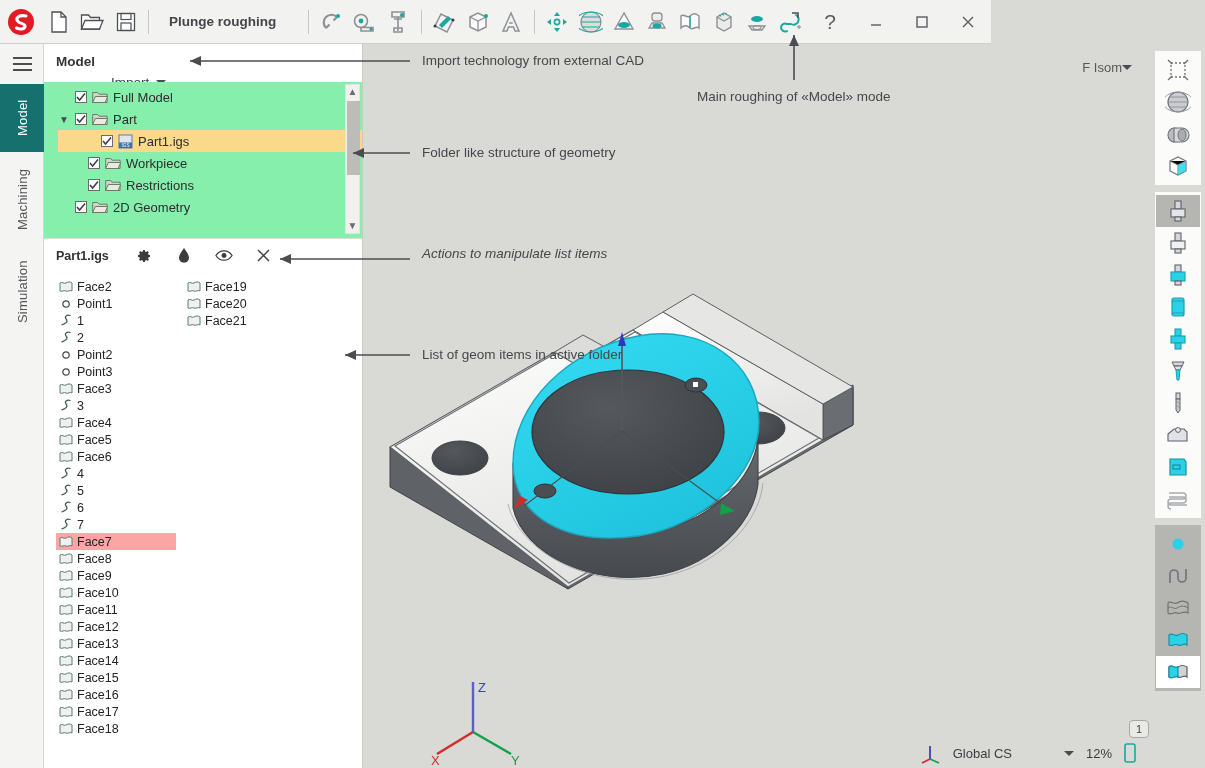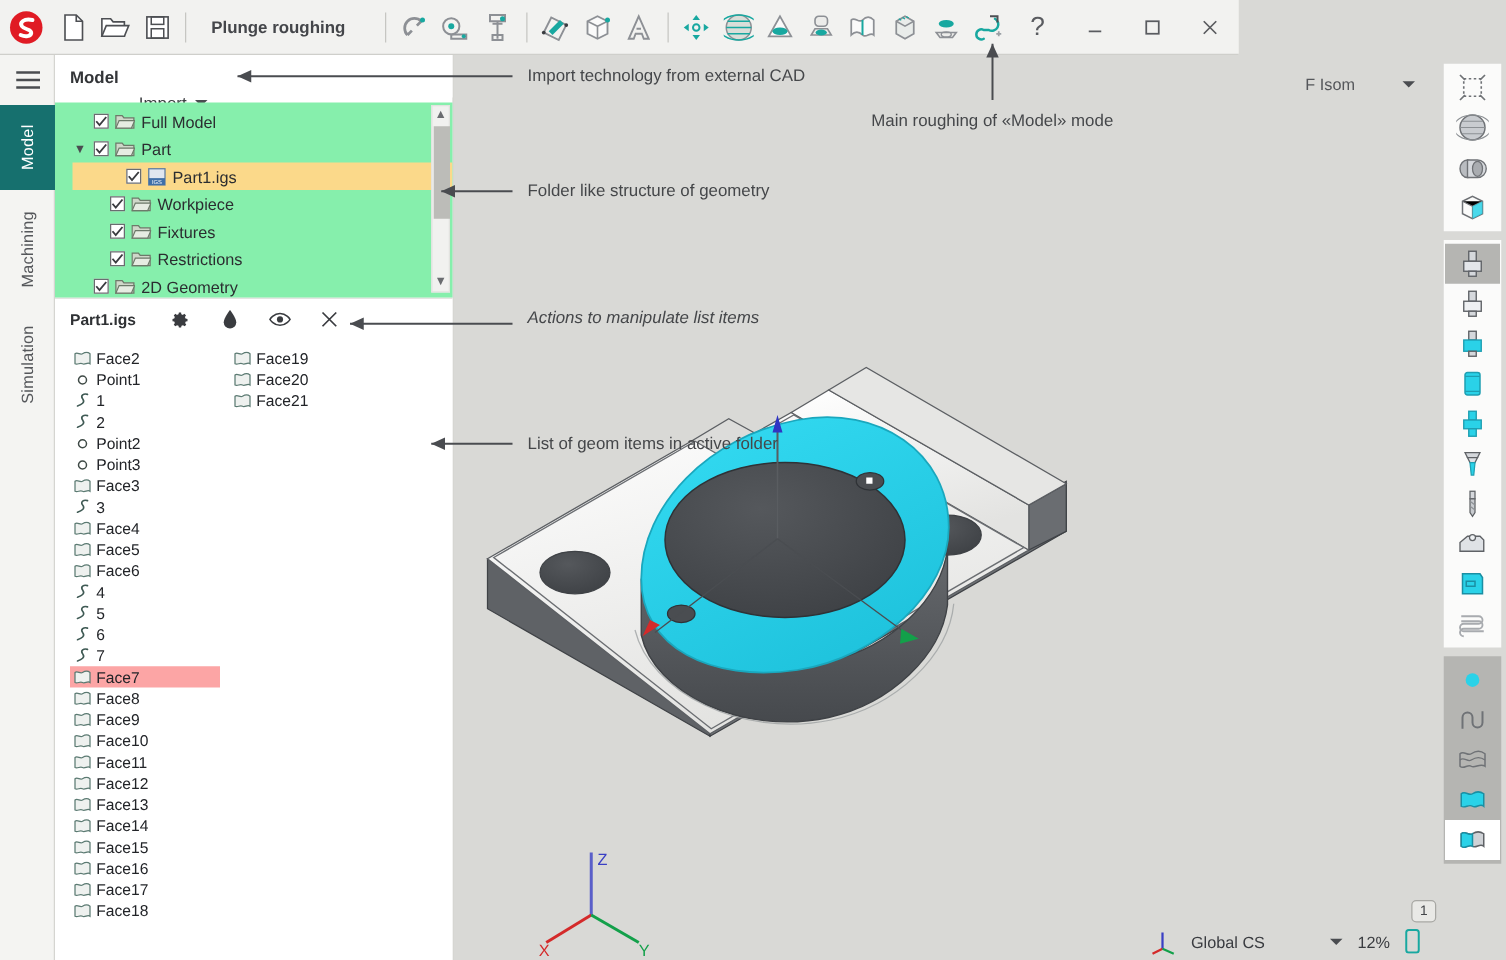--- a/index.html
+++ b/index.html
@@ -126,21 +126,21 @@
   
   .viewport {
     position: absolute; left: 363px; top: 44px; width: 787px; height: 724px;
     background: #d9d9d6; overflow: hidden;
   }
   .vp-topbar {
     position: absolute; right: 0; top: 0; width: 260px; height: 46px;
     display: flex; align-items: center; justify-content: flex-end; gap: 26px;
     padding-right: 18px;
   }
-  .view-sel { display: flex; align-items: center; gap: 38px;
+  .view-sel { display: flex; align-items: center; 
               font-size: 13px; color: #55575b; cursor: pointer; text-align: center; }
 
   
   .callout { position: absolute; font-size: 13.5px; color: #45474a; white-space: nowrap; }
 
   
   .statusbar {
     position: absolute; left: 363px; bottom: 0; width: 787px; height: 30px;
     display: flex; align-items: center; justify-content: flex-end;
     gap: 12px; padding-right: 14px;
@@ -418,35 +418,20 @@
                 <path d="M1 5l2.6 3L9 1.6" stroke="#3a3c40" stroke-width="1.5" fill="none"></path>
               </svg>
             </span>
             <span style="display: flex; align-items: center;">
               <svg width="16" height="13" viewBox="0 0 16 13">
                 <path d="M.7 11.5V1.5h5l1.4 1.7h8v8.3z" fill="#cfd7c9" stroke="#6d7a6a" stroke-width="1"></path>
                 <path d="M.7 11.5l2.6-6h12.4l-2.6 6z" fill="#e6ece2" stroke="#6d7a6a" stroke-width="1"></path>
               </svg>
             </span>
             <span>Workpiece</span>
-          </div>
-          <div class="trow" style="padding-left: 13px;">
-            <span class="tw-caret"></span>
-            <span class="cbox">
-              <svg width="10" height="10" viewBox="0 0 10 10">
-                <path d="M1 5l2.6 3L9 1.6" stroke="#3a3c40" stroke-width="1.5" fill="none"></path>
-              </svg>
-            </span>
-            <span style="display: flex; align-items: center;">
-              <svg width="16" height="13" viewBox="0 0 16 13">
-                <path d="M.7 11.5V1.5h5l1.4 1.7h8v8.3z" fill="#cfd7c9" stroke="#6d7a6a" stroke-width="1"></path>
-                <path d="M.7 11.5l2.6-6h12.4l-2.6 6z" fill="#e6ece2" stroke="#6d7a6a" stroke-width="1"></path>
-              </svg>
-            </span>
-            <span>Fixtures</span>
           </div>
           <div class="trow" style="padding-left: 13px;">
             <span class="tw-caret"></span>
             <span class="cbox">
               <svg width="10" height="10" viewBox="0 0 10 10">
                 <path d="M1 5l2.6 3L9 1.6" stroke="#3a3c40" stroke-width="1.5" fill="none"></path>
               </svg>
             </span>
             <span style="display: flex; align-items: center;">
               <svg width="16" height="13" viewBox="0 0 16 13">

